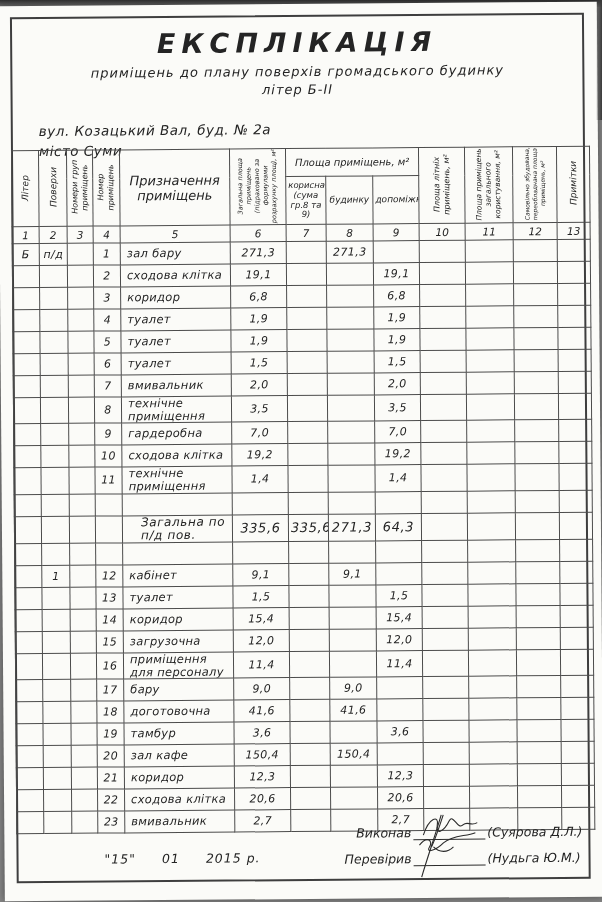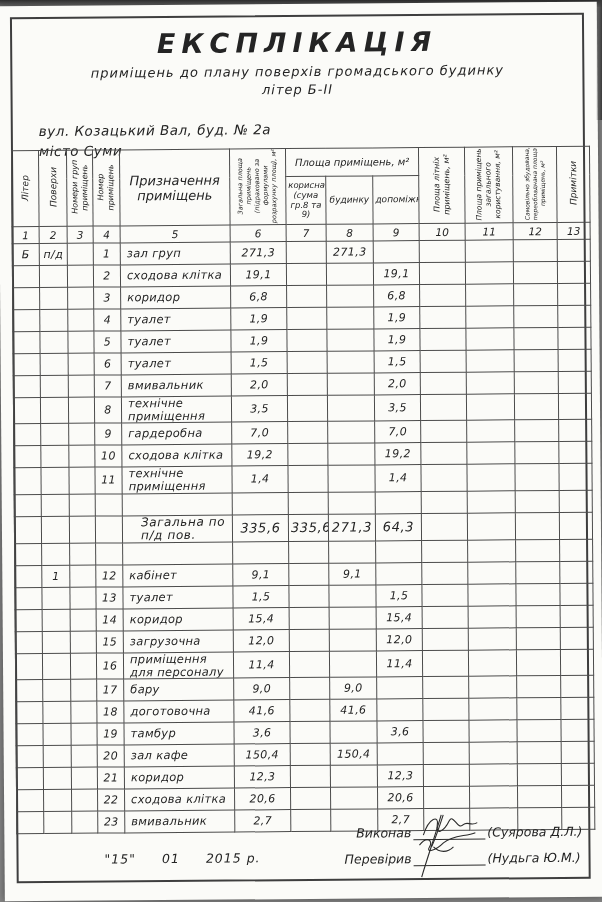--- a/index.html
+++ b/index.html
@@ -142,21 +142,21 @@
             <th>12</th>
           <th>13</th>
         </tr>
       </thead>
       <tbody>
           <tr class="row-data">
             <td>Б</td>
             <td>п/д</td>
             <td></td>
             <td>1</td>
-            <td class="name-cell">зал груп</td>
+            <td class="name-cell">зал бару</td>
             <td>271,3</td>
             <td></td>
             <td>271,3</td>
             <td></td>
             <td></td>
             <td></td>
             <td></td>
             <td></td>
           </tr>
           <tr class="row-data">

